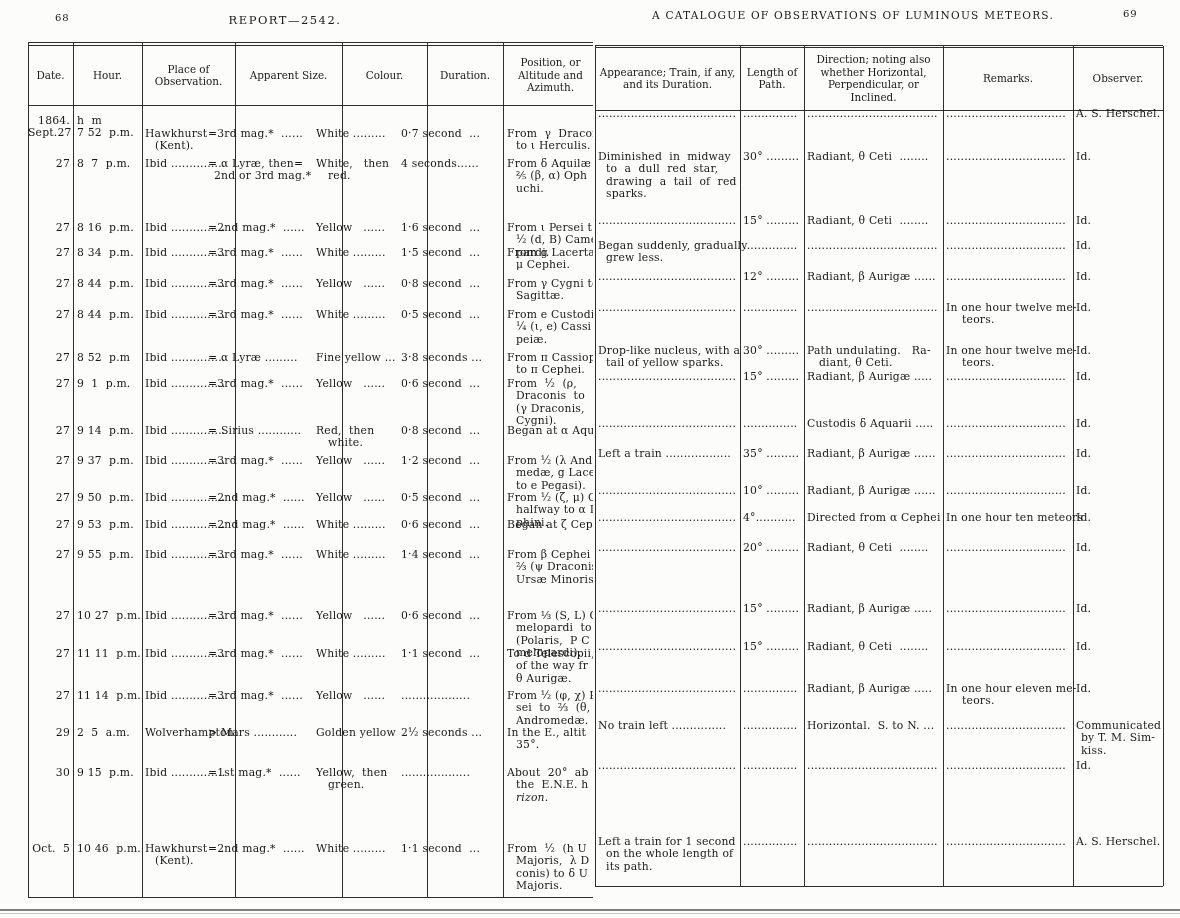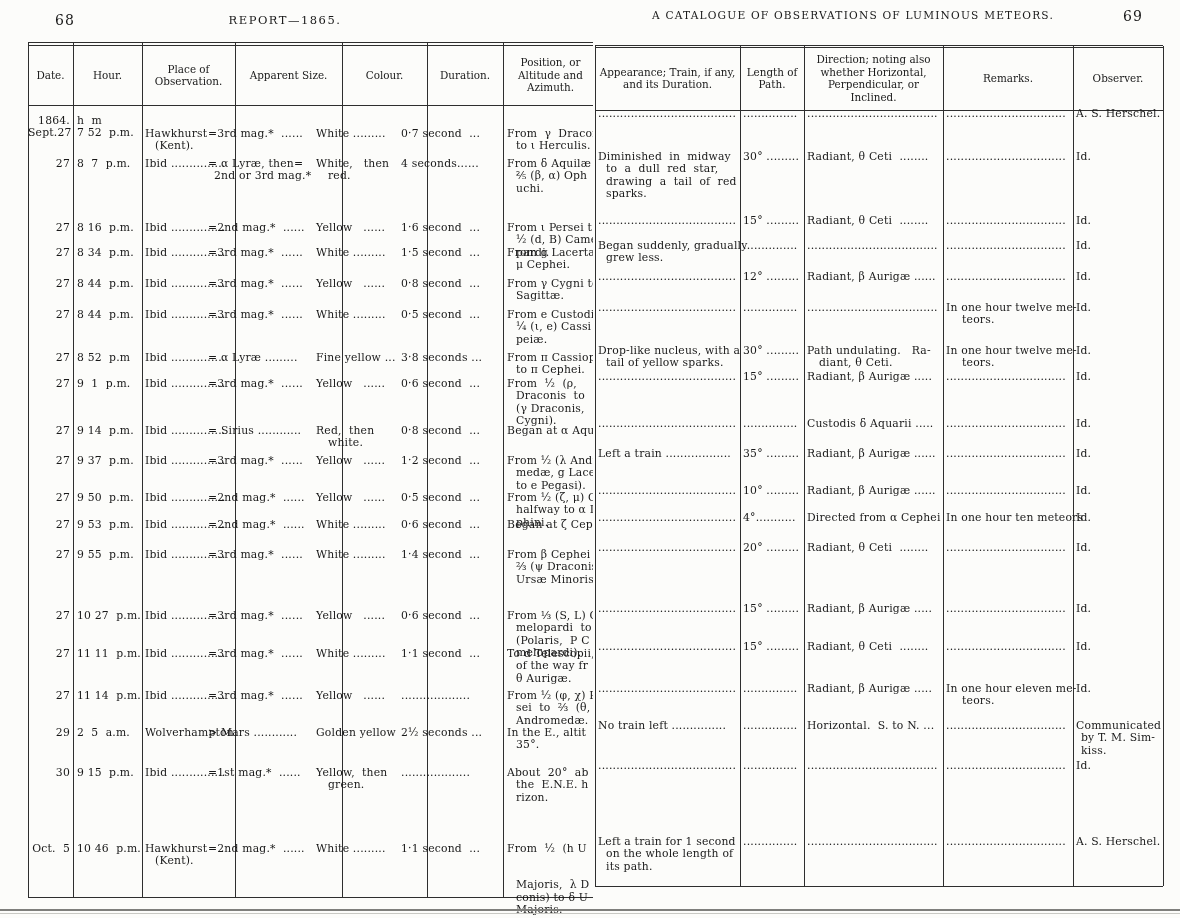--- a/index.html
+++ b/index.html
@@ -1,36 +1,36 @@
 <!DOCTYPE html>
 <html><head>
 <meta charset="utf-8">
 <style>
   html,body{margin:0;padding:0;background:#e8e8e4;}
   #stage{position:relative;width:1180px;height:918px;background:#fcfcfa;overflow:hidden;
          font-family:"DejaVu Serif","Liberation Serif",serif;color:#191919;}
-  .folio{position:absolute;font-size:14px;letter-spacing:1px;}
+  .folio{position:absolute;font-size:10px;letter-spacing:1px;}
   .rhead{position:absolute;text-align:center;font-size:11.5px;letter-spacing:1.5px;}
   .vline{position:absolute;width:1px;background:#2e2e2e;}
   .hline{position:absolute;height:1px;background:#2e2e2e;}
   .hcell{position:absolute;display:flex;flex-direction:column;justify-content:center;
          align-items:center;text-align:center;font-size:10.4px;line-height:12.5px;}
   .cell{position:absolute;font-size:10.8px;line-height:12.3px;white-space:pre;letter-spacing:0.2px;}
   #page-right{position:absolute;left:593px;top:0;width:587px;height:905px;background:#fcfcfa;}
   #bottom-edge1{position:absolute;left:0;top:909px;width:1180px;height:2px;background:#7f7f7c;}
   #bottom-edge2{position:absolute;left:0;top:913px;width:1180px;height:1px;background:#c9c9c4;}
 </style>
 </head>
 <body>
 
 <div id="stage">
 
   <div id="page-left">
     <div class="folio" style="left:55px;top:12px;">68</div>
-    <div class="rhead" style="left:150px;top:13px;width:270px;">REPORT—1865.</div>
+    <div class="rhead" style="left:150px;top:13px;width:270px;">REPORT—2542.</div>
     <div id="left-table">
         <div class="vline" style="left: 28px; top: 42px; height: 855px;"></div>
         <div class="vline" style="left: 73px; top: 42px; height: 855px;"></div>
         <div class="vline" style="left: 142px; top: 42px; height: 855px;"></div>
         <div class="vline" style="left: 235px; top: 42px; height: 855px;"></div>
         <div class="vline" style="left: 342px; top: 42px; height: 855px;"></div>
         <div class="vline" style="left: 427px; top: 42px; height: 855px;"></div>
         <div class="vline" style="left: 503px; top: 42px; height: 855px;"></div>
         <div class="hline" style="left: 28px; top: 42px; width: 608px;"></div>
         <div class="hline" style="left: 28px; top: 45px; width: 608px;"></div>
@@ -178,28 +178,28 @@
         <div class="cell" style="left: 208px; top: 727px;"><div>&gt; Mars ............</div></div>
         <div class="cell" style="left: 316px; top: 727px;"><div>Golden yellow</div></div>
         <div class="cell" style="left: 401px; top: 727px;"><div>2½ seconds ...</div></div>
         <div class="cell" style="left: 507px; top: 727px;"><div>In the E., altit</div><div style="padding-left: 9px;">35°.</div></div>
         <div class="cell" style="left: 28px; top: 767px; width: 42px; text-align: right;"><div>30</div></div>
         <div class="cell" style="left: 77px; top: 767px;"><div>9 15  p.m.</div></div>
         <div class="cell" style="left: 145px; top: 767px;"><div>Ibid ...............</div></div>
         <div class="cell" style="left: 208px; top: 767px;"><div>=1st mag.*  ......</div></div>
         <div class="cell" style="left: 316px; top: 767px;"><div>Yellow,  then</div><div style="padding-left: 12px;">green.</div></div>
         <div class="cell" style="left: 401px; top: 767px;"><div>...................</div></div>
-        <div class="cell" style="left: 507px; top: 767px;"><div>About  20°  ab</div><div style="padding-left: 9px;">the  E.N.E. h</div><div style="padding-left: 9px;">rizon.</div></div>
+        <div class="cell" style="left: 507px; top: 767px;"><div>About  20°  ab</div><div style="padding-left: 9px;">the  E.N.E. h</div><div style="padding-left: 9px; font-style: italic;">rizon.</div></div>
         <div class="cell" style="left: 28px; top: 843px; width: 42px; text-align: right;"><div>Oct.  5</div></div>
         <div class="cell" style="left: 77px; top: 843px;"><div>10 46  p.m.</div></div>
         <div class="cell" style="left: 145px; top: 843px;"><div>Hawkhurst</div><div style="padding-left: 10px;">(Kent).</div></div>
         <div class="cell" style="left: 208px; top: 843px;"><div>=2nd mag.*  ......</div></div>
         <div class="cell" style="left: 316px; top: 843px;"><div>White .........</div></div>
         <div class="cell" style="left: 401px; top: 843px;"><div>1·1 second  ...</div></div>
-        <div class="cell" style="left: 507px; top: 843px;"><div>From  ½  (h U</div><div style="padding-left: 9px; margin-top: 24px;">Majoris,  λ D</div><div style="padding-left: 9px;">conis) to δ U</div><div style="padding-left: 9px;">Majoris.</div></div>
+        <div class="cell" style="left: 507px; top: 843px;"><div>From  ½  (h U</div><div style="padding-left: 9px;">Majoris,  λ D</div><div style="padding-left: 9px;">conis) to δ U</div><div style="padding-left: 9px;">Majoris.</div></div>
       </div>
   </div>
 
   <div id="page-right">
     <div class="rhead" style="left:20px;top:9px;width:480px;font-size:10.6px;letter-spacing:1.2px;">A CATALOGUE OF OBSERVATIONS OF LUMINOUS METEORS.</div>
     <div class="folio" style="left:530px;top:8px;">69</div>
     <div id="right-table">
         <div class="vline" style="left: 2px; top: 46px; height: 840px;"></div>
         <div class="vline" style="left: 147px; top: 46px; height: 840px;"></div>
         <div class="vline" style="left: 211px; top: 46px; height: 840px;"></div>

